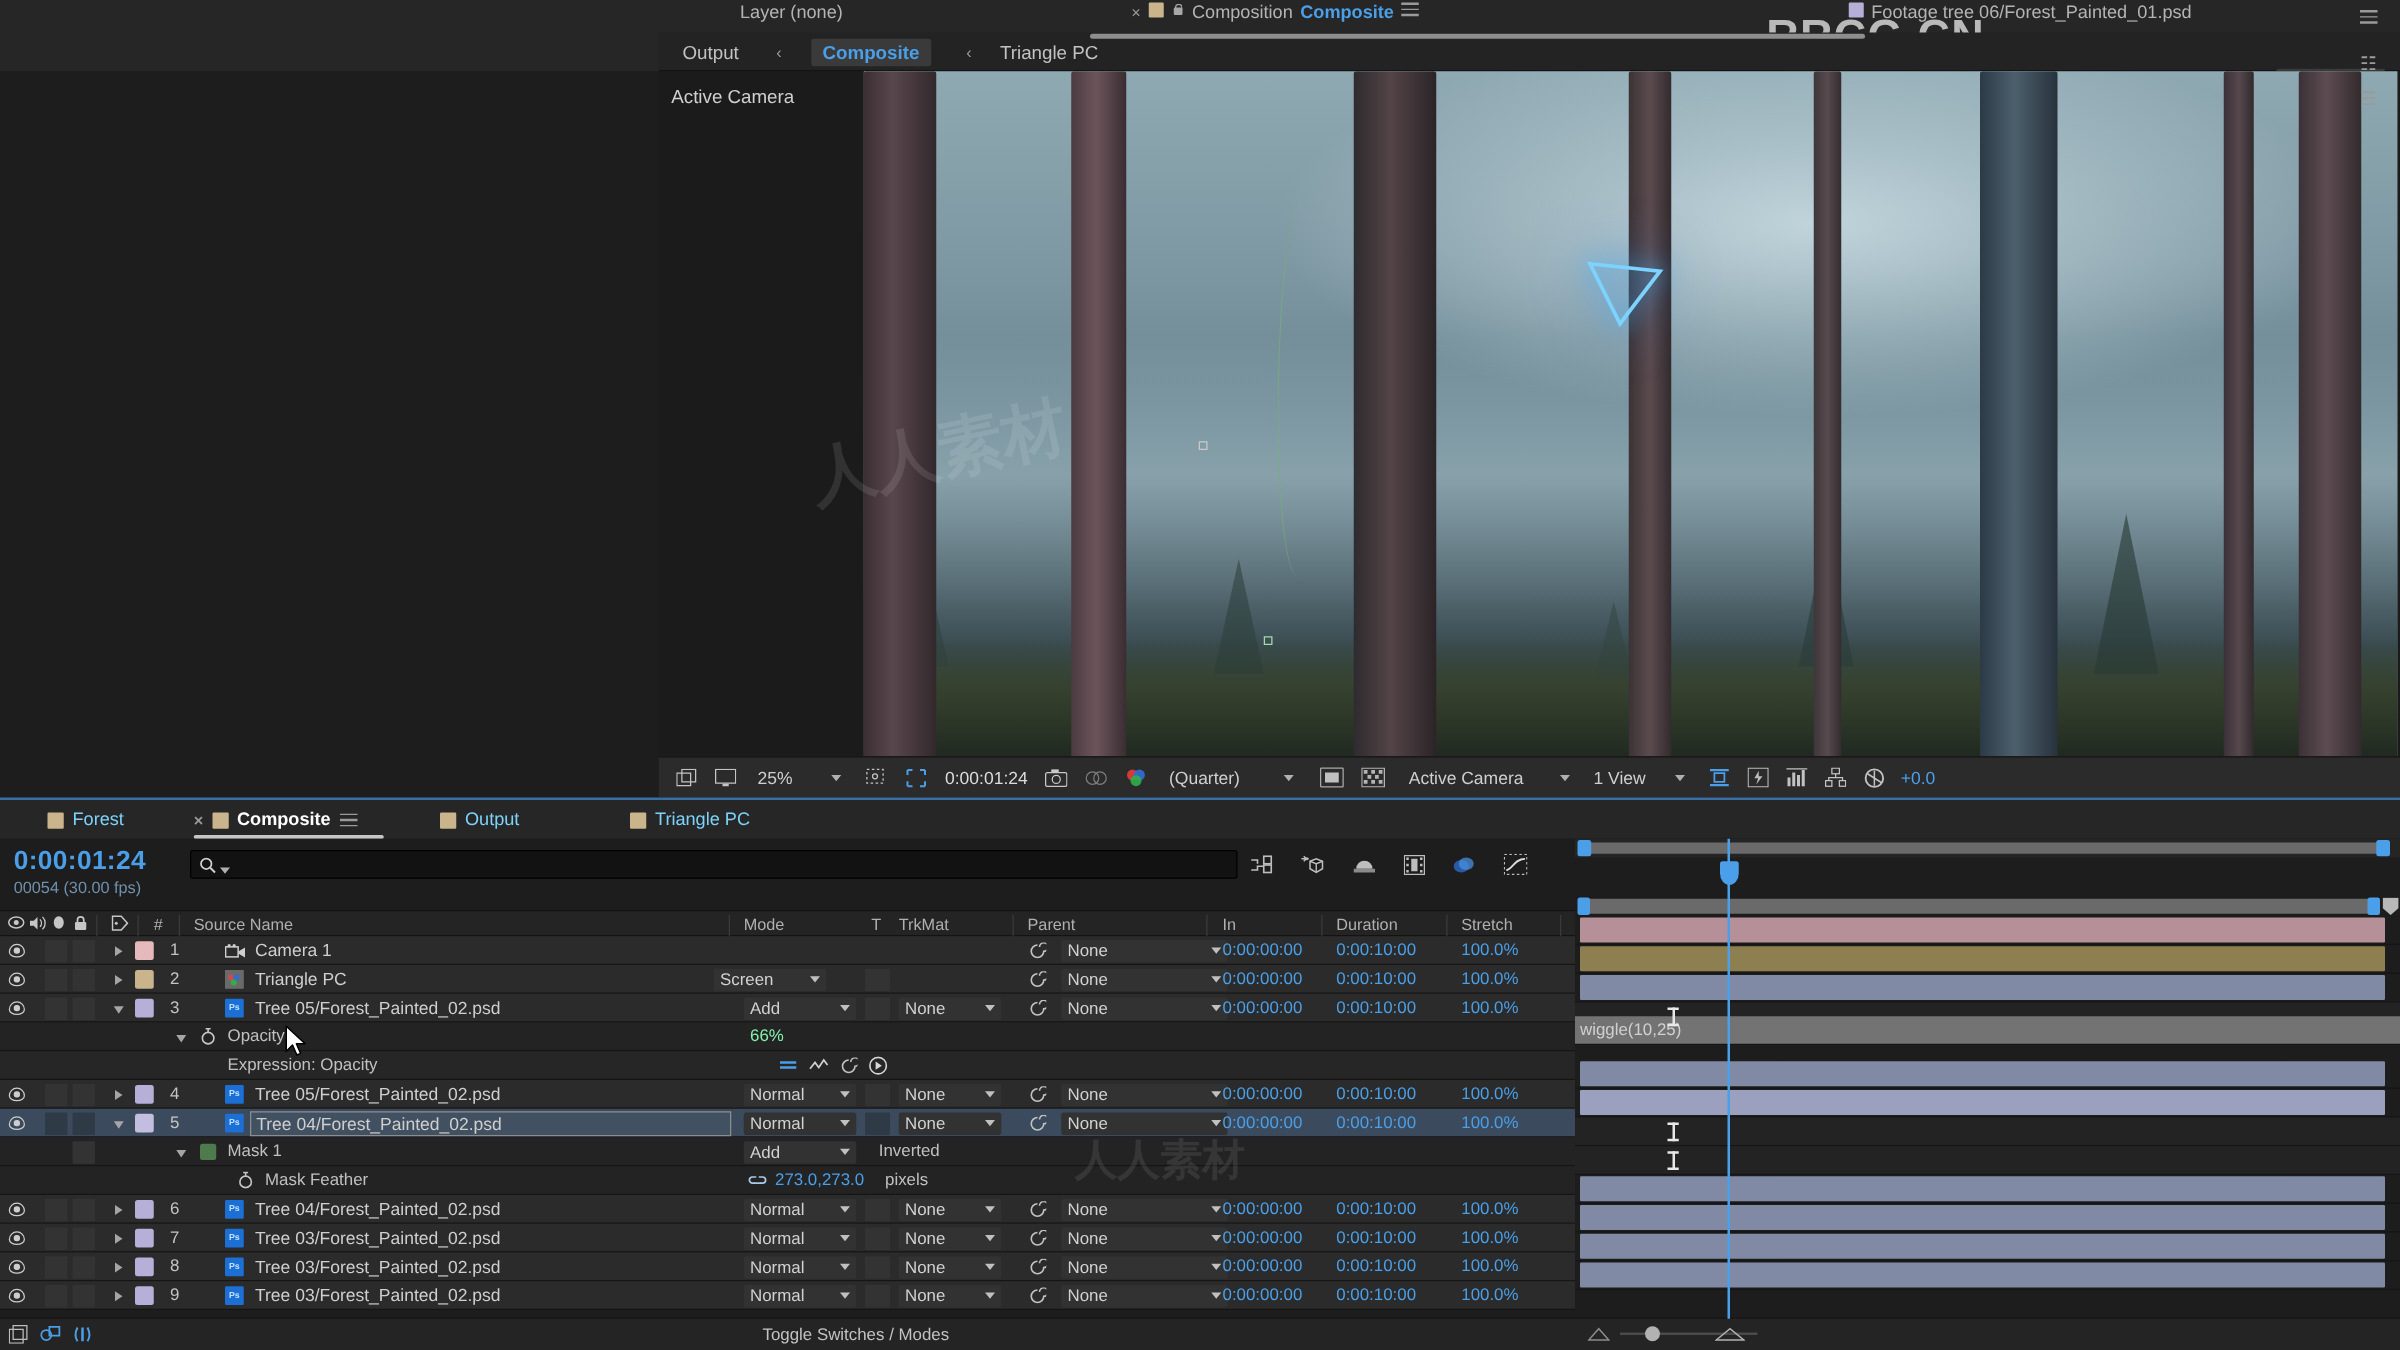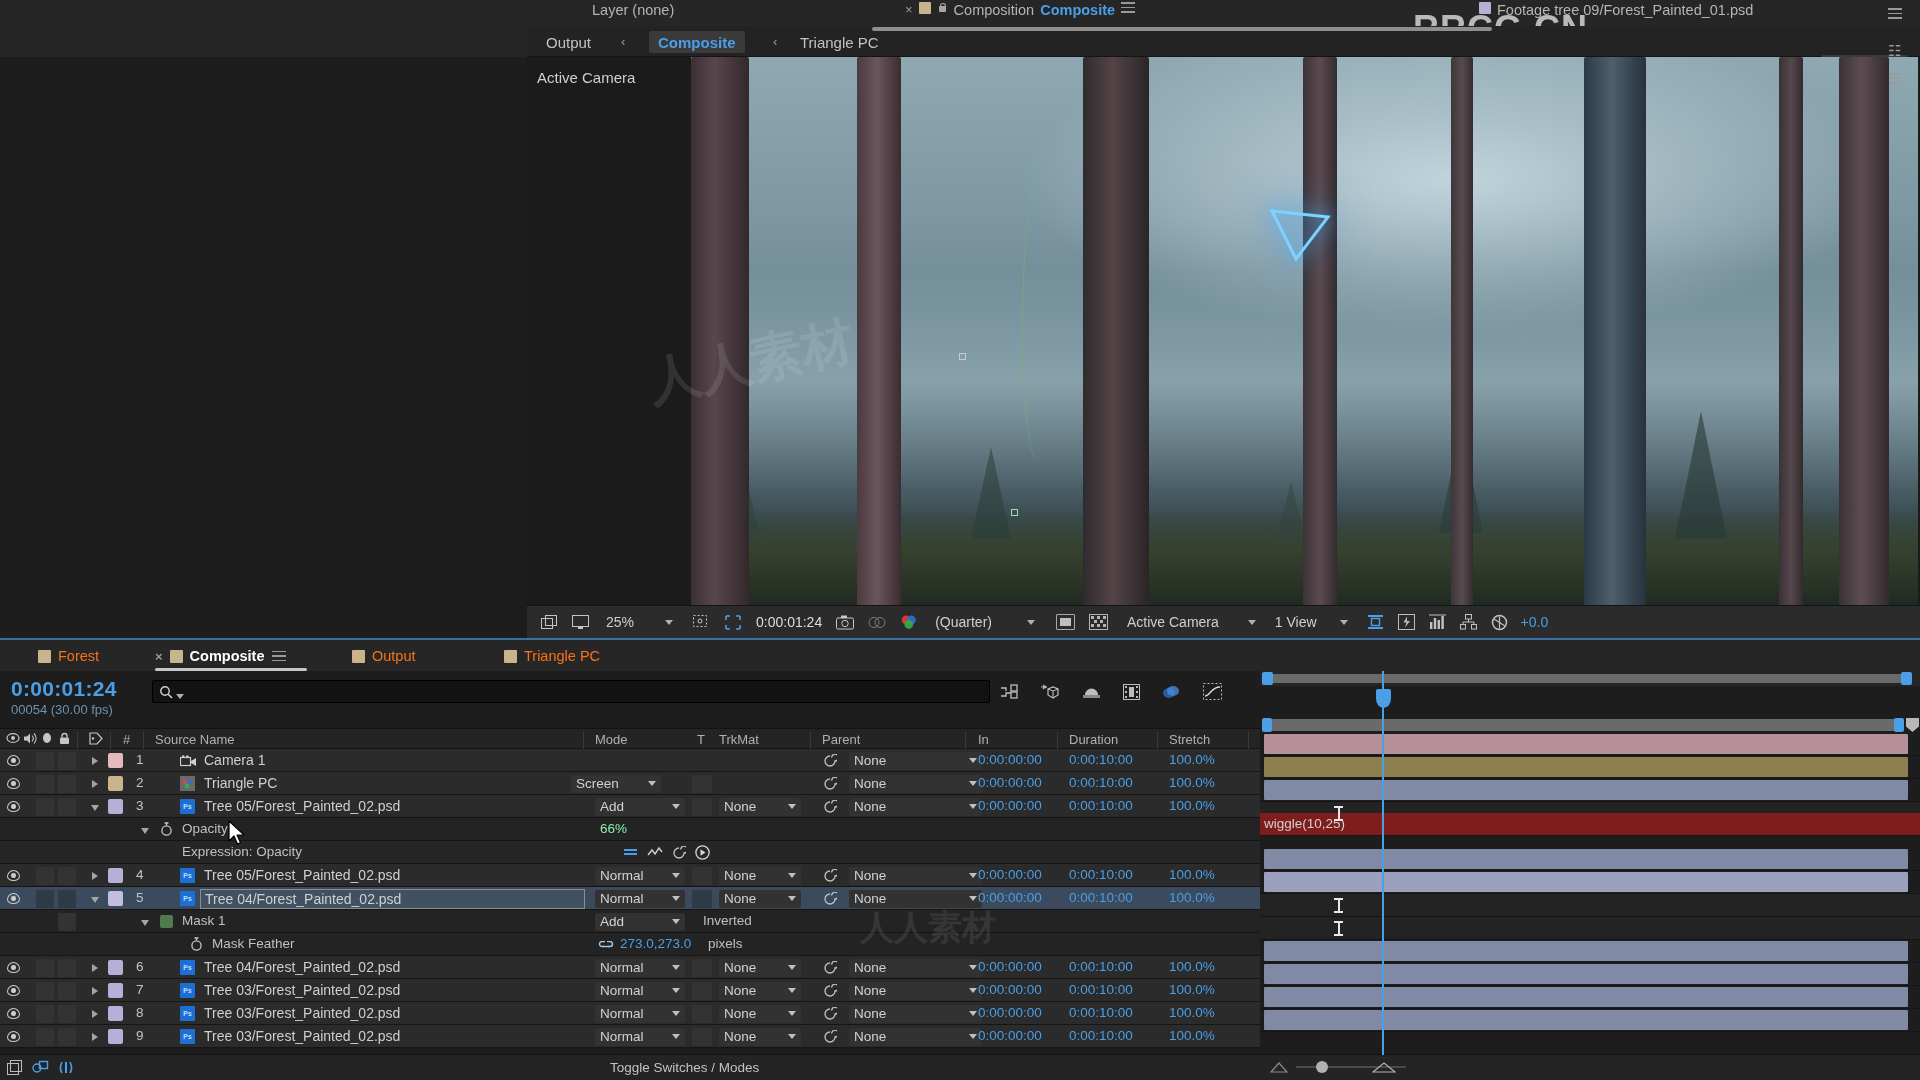--- a/index.html
+++ b/index.html
@@ -75,21 +75,21 @@
 
   
   .viewbar { position:absolute; left:527px; top:605px; width:1393px; height:33px; background:#2b2b2b; border-top:1px solid #141414; display:flex; align-items:center; }
   .viewbar .it { display:flex; align-items:center; height:33px; padding:0 7px; font-size:14px; color:#cfcfcf; white-space:nowrap; }
   .caret { width:0;height:0;border-left:4.5px solid transparent;border-right:4.5px solid transparent;border-top:5px solid #b0b0b0; }
   .sqbtn { width:19px;height:16px;border:1.4px solid #a9a9a9;border-radius:1px; }
 
   
   .tl { position:absolute; left:0; top:638px; width:1920px; height:442px; background:#1d1d1d; border-top:2px solid #3b6fa3;}
   .tl-tabs { position:absolute; left:0; top:0; width:1920px; height:31px; background:#262626; }
-  .tl-tab { position:absolute; top:4px; height:24px; display:flex; align-items:center; gap:7px; font-size:14.5px; color:#f97316; white-space:nowrap;}
+  .tl-tab { position:absolute; top:4px; height:24px; display:flex; align-items:center; gap:7px; font-size:14.5px; color:#7dd3fc; white-space:nowrap;}
   .tl-tab.active { color:#ffffff; font-weight:bold; }
   .tl-tab .tab-sw { width:13px; height:13px; }
   .tab-underline { position:absolute; height:3px; background:#c6c6c6; border-radius:2px; }
 
   .tl-head { position:absolute; left:0; top:31px; width:1260px; height:57px; background:#1d1d1d; }
   .ct-big { position:absolute; left:11px; top:6px; font-size:21px; font-weight:bold; color:#4a9fe8; letter-spacing:.3px; }
   .ct-sub { position:absolute; left:11px; top:31px; font-size:13px; color:#6f90ad; }
   .searchbox { position:absolute; left:152px; top:9px; width:838px; height:23px; background:#121212; border:1px solid #000; border-radius:2px; }
   .tl-icons { position:absolute; left:1000px; top:12px; display:flex; gap:22px; align-items:center; }
 
@@ -173,21 +173,21 @@
         <span>Composition</span>
         <span class="blue" style="font-weight:bold;">Composite</span>
         <span class="hamb">
             <i></i>
             <i></i>
             <i></i>
           </span>
       </div>
       <div class="tab-top" style="left:952px;">
         <span class="tab-sw purple"></span>
-        <span>Footage tree 09/Forest_Painted_01.psd</span>
+        <span>Footage tree 06/Forest_Painted_01.psd</span>
       </div>
       <div class="wm-cn">RRCG.CN</div>
     </div>
 
     <div class="crumbbar">
       <div class="scrollbar-h" style="left:345px; top:1px; width:620px;"></div>
       <div class="crumb" style="left:19px;">Output</div>
       <span class="chev" style="left:94px;">‹</span>
       <div class="crumb active" style="left:122px;">Composite</div>
       <span class="chev" style="left:246px;">‹</span>
@@ -895,21 +895,21 @@
           <div class="bar" style="width:644px; background:#8d7f50;"></div>
         </div>
         <div class="trow" style="top:46px;">
           <div class="bar" style="width:644px; background:#808aa5;"></div>
         </div>
         <div class="trow" style="top:69px; background:#232323;">
           <span class="ibeam" style="left:74px; top:4px;">
               <i></i>
             </span>
         </div>
-        <div class="trow" style="top:80px; background:#7f1d1d;">
+        <div class="trow" style="top:80px; background:#737373;">
           <span class="exprtext" style="left:4px; top:3px;">wiggle(10,25)</span>
         </div>
         <div class="trow" style="top:115px;">
           <div class="bar" style="width:644px; background:#808aa5;"></div>
         </div>
         <div class="trow" style="top:138px;">
           <div class="bar" style="width:644px; background:#9aa0bd;"></div>
         </div>
         <div class="trow" style="top:161px; background:#232323;">
           <span class="ibeam" style="left:74px; top:4px;">

